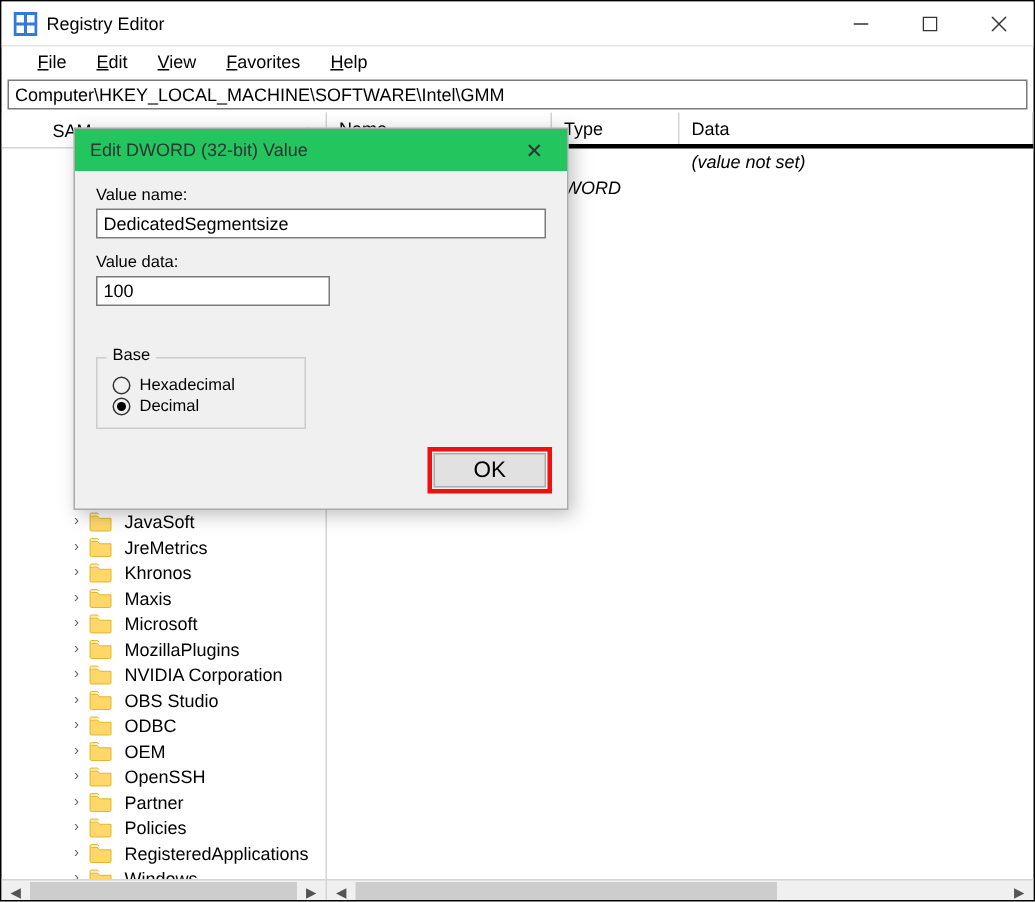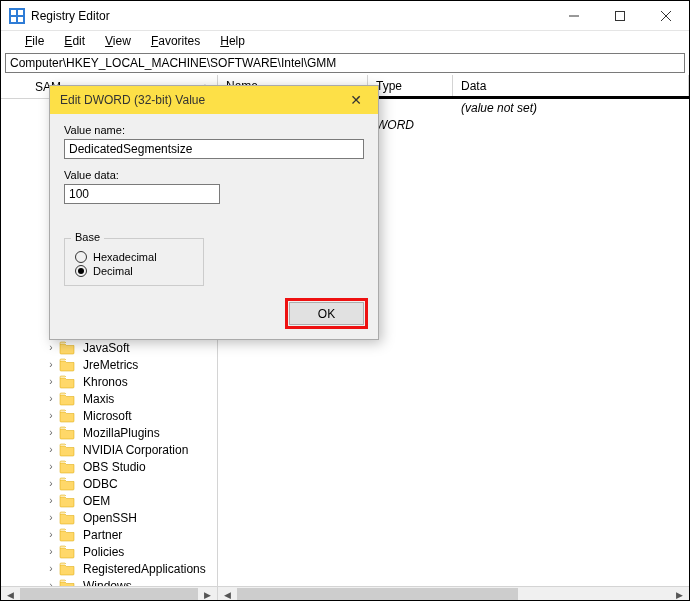--- a/index.html
+++ b/index.html
@@ -50,35 +50,35 @@
   
   .hscroll { height: 17px; background: #f0f0f0; border-top: 1px solid #d4d4d4; display: flex; align-items: center; justify-content: space-between; padding: 0 1px; }
   .hscroll .arrow { width: 17px; height: 15px; display: flex; align-items: center; justify-content: center; font-size: 9px; color: #555; }
   .main-hscroll { display: flex; }
   .main-hscroll .left { width: 217px; border-right: 1px solid #d4d4d4; }
   .main-hscroll .right { flex: 1; }
   .thumb { background: #cdcdcd; height: 15px; flex: 1; margin: 0 1px; }
 
   
   .dialog { position: absolute; left: 48px; top: 84px; width: 330px; background: #f0f0f0; border: 1px solid #aaa; box-shadow: 3px 3px 12px rgba(0,0,0,0.25); }
-  .dialog-title { height: 28px; display: flex; align-items: center; justify-content: space-between; padding: 0 10px; font-size: 12px; color: #333; background: #fde047; }
+  .dialog-title { height: 28px; display: flex; align-items: center; justify-content: space-between; padding: 0 10px; font-size: 12px; color: #333; background: #22c55e; }
   .dialog-title .close { font-size: 14px; color: #333; padding: 2px 6px; }
   .dialog-body { padding: 10px 14px 4px 14px; font-size: 12px; }
   .dlg-label { margin-bottom: 3px; color: #000; font-size: 11px; }
   .dlg-input { width: 100%; border: 1px solid #7a7a7a; background: #fff; font-size: 12px; padding: 2px 4px; margin-bottom: 10px; height: 20px; }
   .dlg-input.short { width: 156px; }
   .dlg-row2 { display: flex; gap: 18px; flex-direction: column; }
   .dlg-col { display: flex; flex-direction: column; }
   .base-group { position: relative; border: 1px solid #ccc; padding: 10px 10px 6px 10px; width: 140px; margin-top: 6px; }
   .base-group .legend { position: absolute; top: -8px; left: 6px; background: #f0f0f0; padding: 0 4px; font-size: 11px; }
   .radio-row { display: flex; align-items: center; gap: 6px; font-size: 11px; margin: 2px 0; }
   .radio { width: 12px; height: 12px; border-radius: 50%; border: 1px solid #333; display: inline-flex; align-items: center; justify-content: center; }
   .radio.checked::after { content: ""; width: 6px; height: 6px; background: #000; border-radius: 50%; }
   .dialog-buttons { display: flex; justify-content: flex-end; gap: 8px; padding: 12px 14px 14px; }
-  .dlg-btn { width: 75px; height: 23px; border: 1px solid #adadad; background: #e1e1e1; font-size: 12px; display: flex; align-items: center; justify-content: center; }
+  .dlg-btn { width: 75px; height: 23px; border: 1px solid #adadad; background: #e1e1e1; font-size: 15px; display: flex; align-items: center; justify-content: center; }
   .dlg-btn.highlight { outline: 3px solid #e11; outline-offset: 1px; }
 
   
   .folder-svg { fill: #ffd869; stroke: #d9a400; stroke-width: 0.5; }
 </style>
 </head>
 <body>
 
 <div class="titlebar">
   <svg class="app-icon" viewBox="0 0 16 16">

